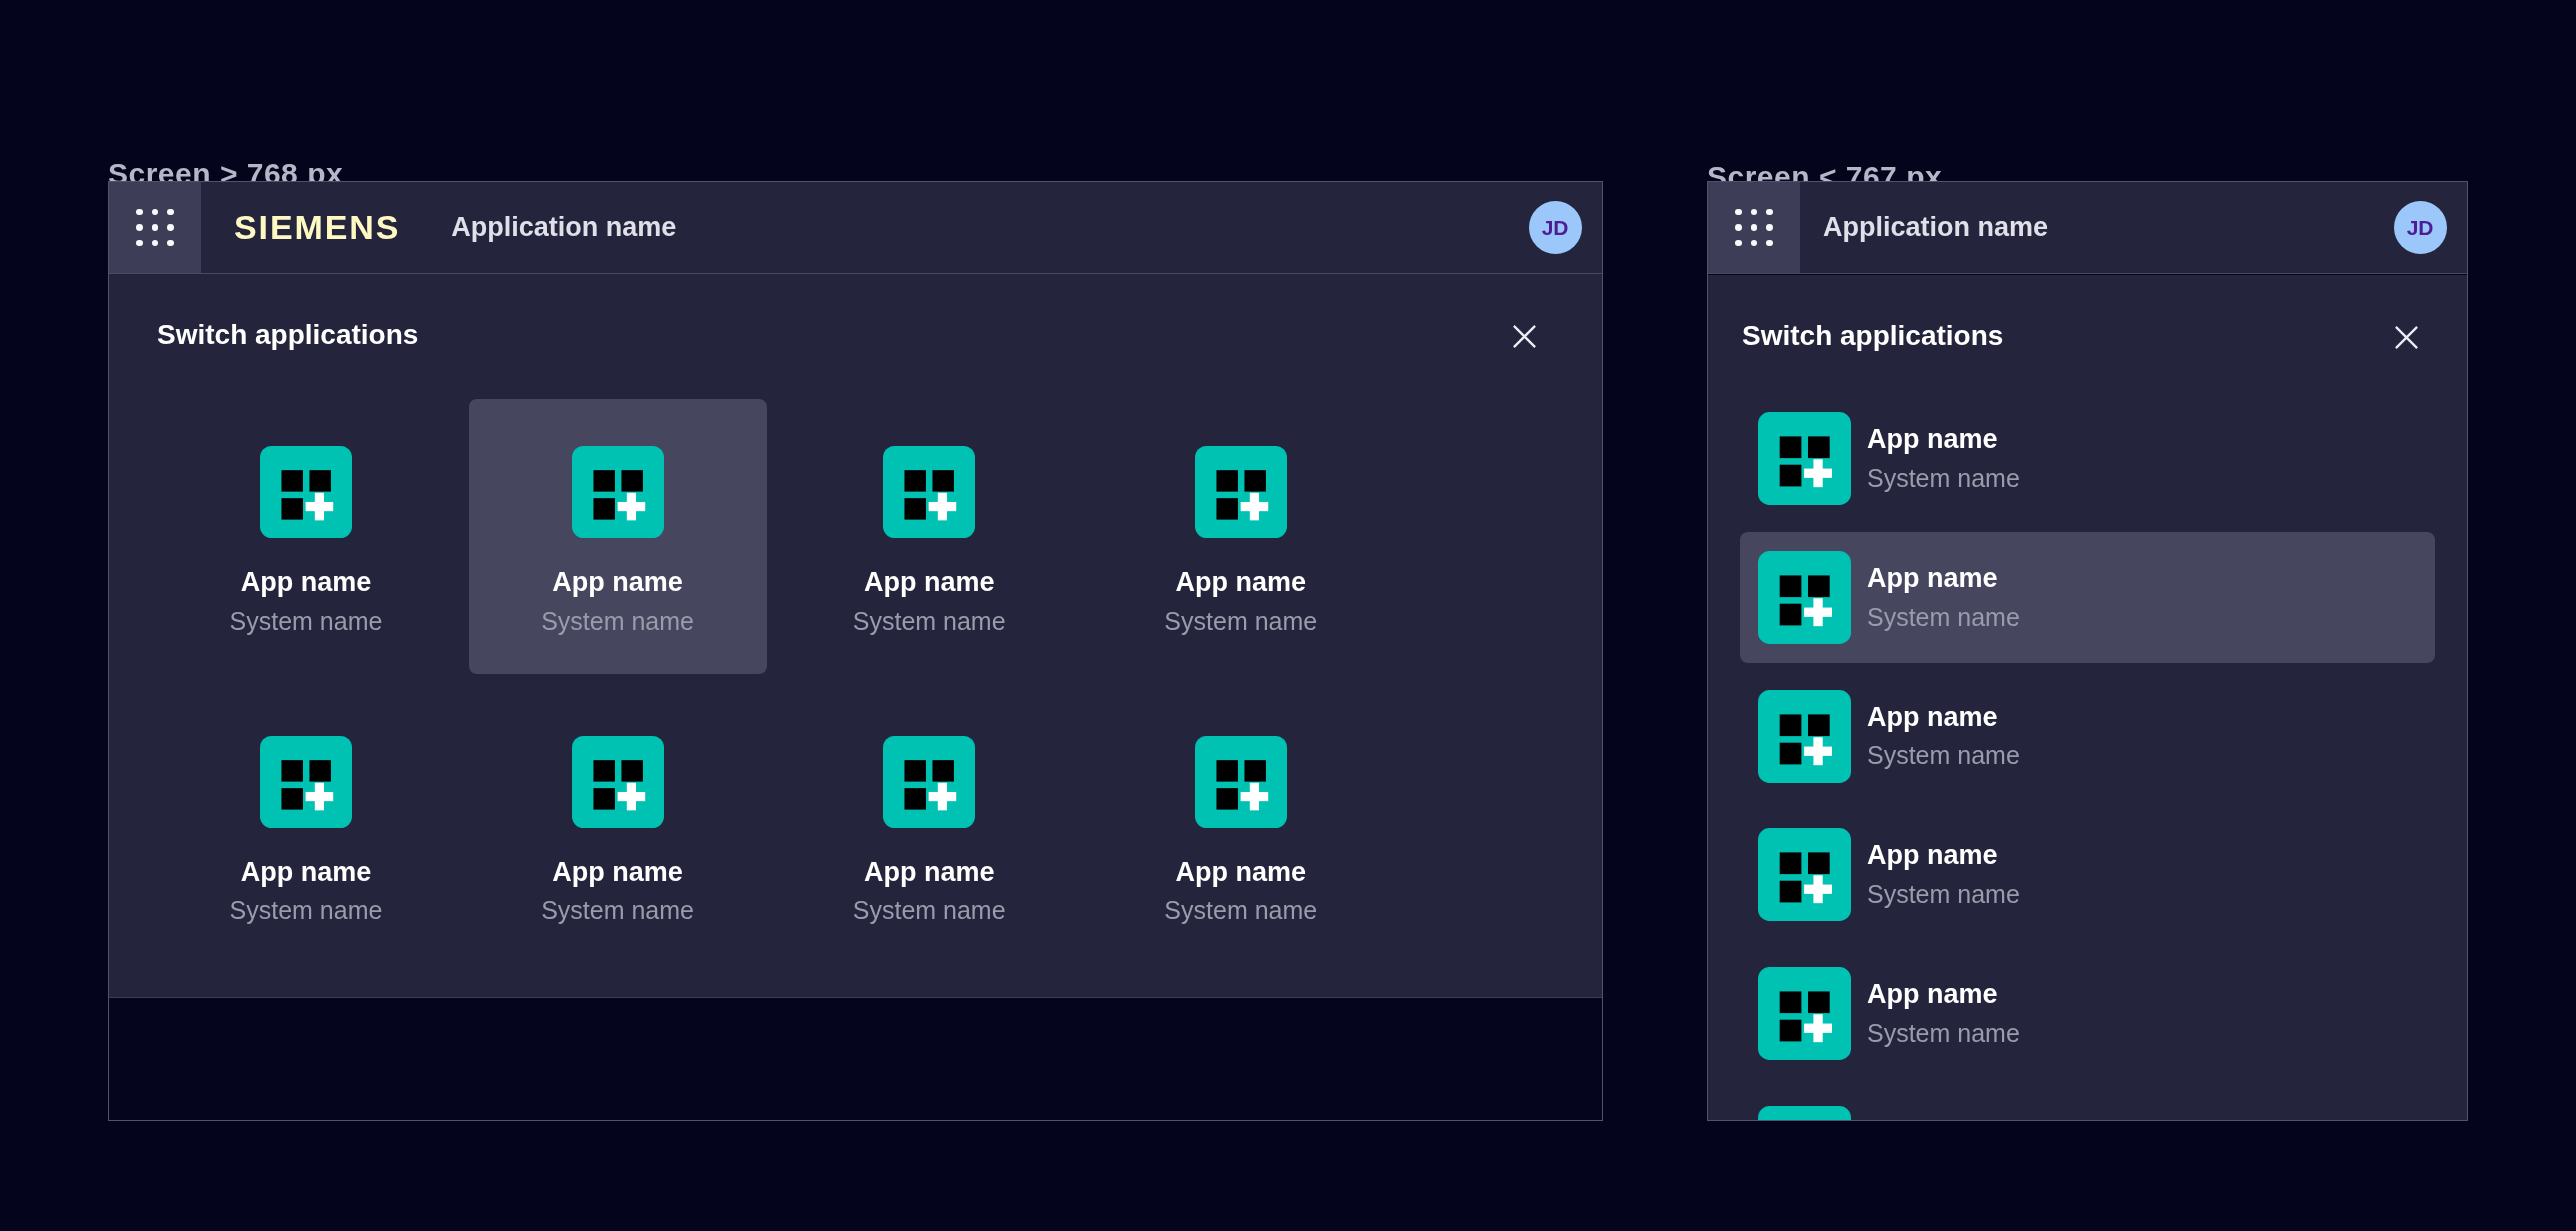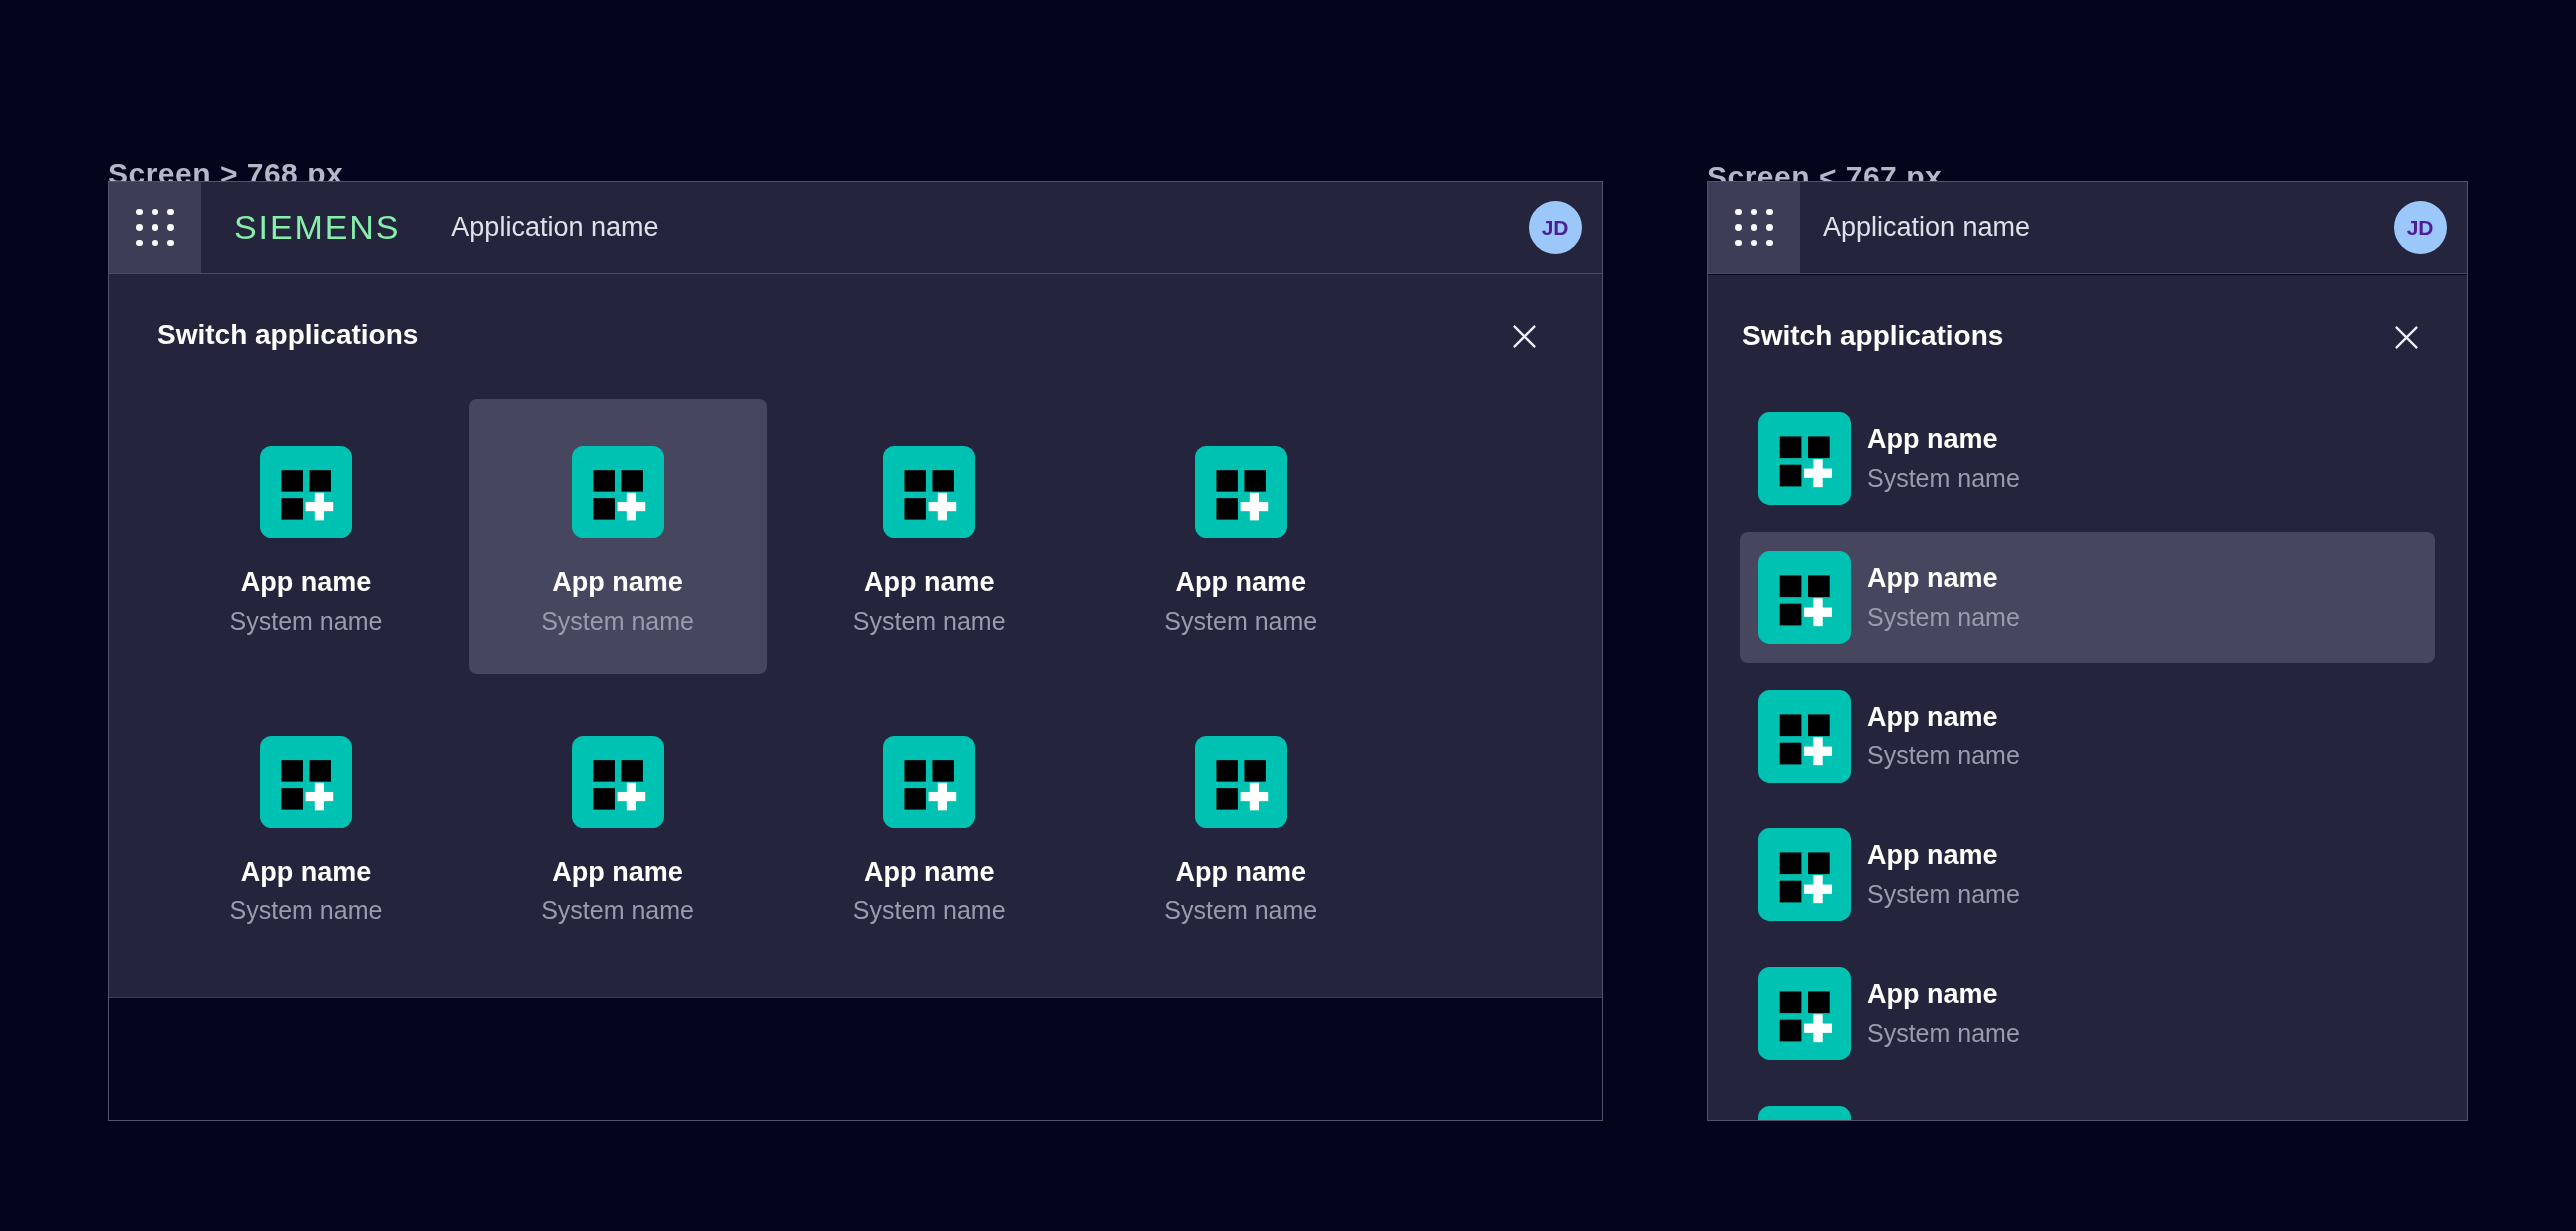--- a/index.html
+++ b/index.html
@@ -33,22 +33,22 @@
     border-bottom:1px solid #4a4a64;
   }
   .launcher{
     width:92px;height:91px;flex:0 0 92px;
     background:#3d3d58;
     display:flex;align-items:center;justify-content:center;
     cursor:pointer;
   }
   .dots{display:grid;grid-template-columns:repeat(3,6.8px);grid-gap:8.8px;}
   .dots i{width:6.8px;height:6.8px;border-radius:50%;background:#fafafd;display:block;}
-  .brand{margin-left:33px;font-size:34px;font-weight:400;letter-spacing:1.9px;color:#86efac;}
-  .hdr-title{font-size:27px;font-weight:400;color:#e0e0ea;}
+  .brand{margin-left:33px;font-size:34px;font-weight:700;letter-spacing:1.9px;color:#fef9c3;}
+  .hdr-title{font-size:27px;font-weight:700;color:#e0e0ea;}
   .hdr-title.after-brand{margin-left:51px;}
   .hdr-title.solo{margin-left:23px;}
   .avatar{
     width:53px;height:53px;border-radius:50%;
     background:var(--avatar-blue);color:#4c1d95;
     font-size:21px;font-weight:700;
     display:flex;align-items:center;justify-content:center;
     margin-left:auto;margin-right:20.4px;cursor:pointer;
   }
   .overlay{background:var(--panel-bg);position:relative;}

